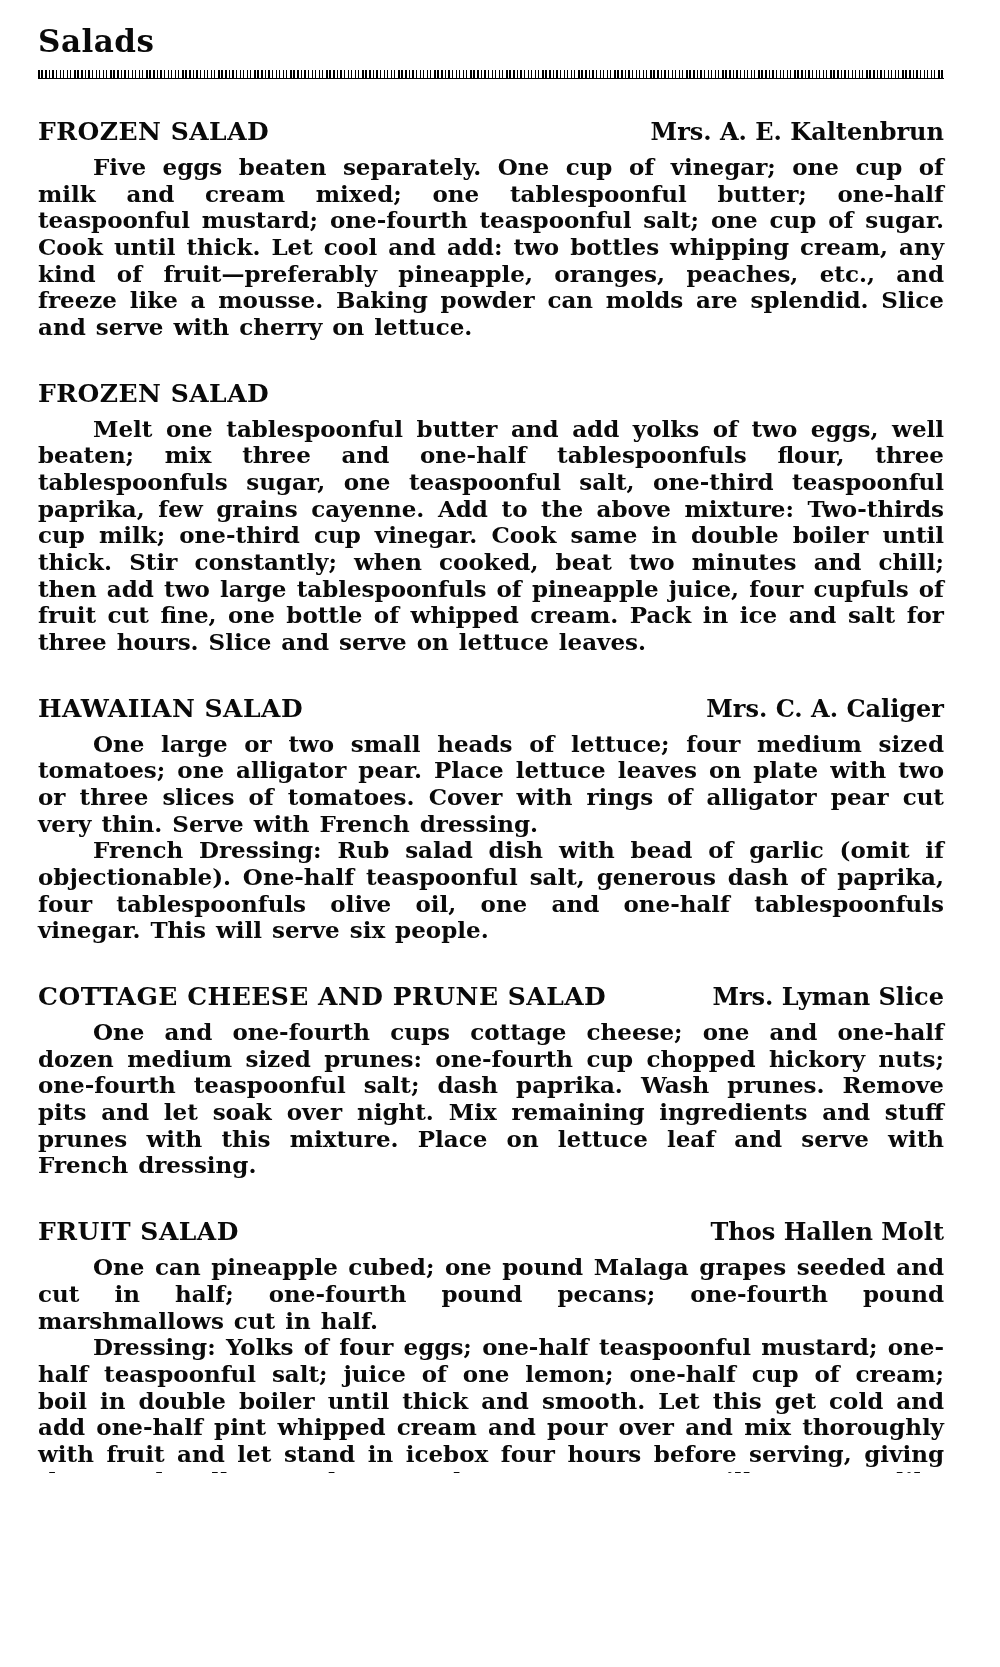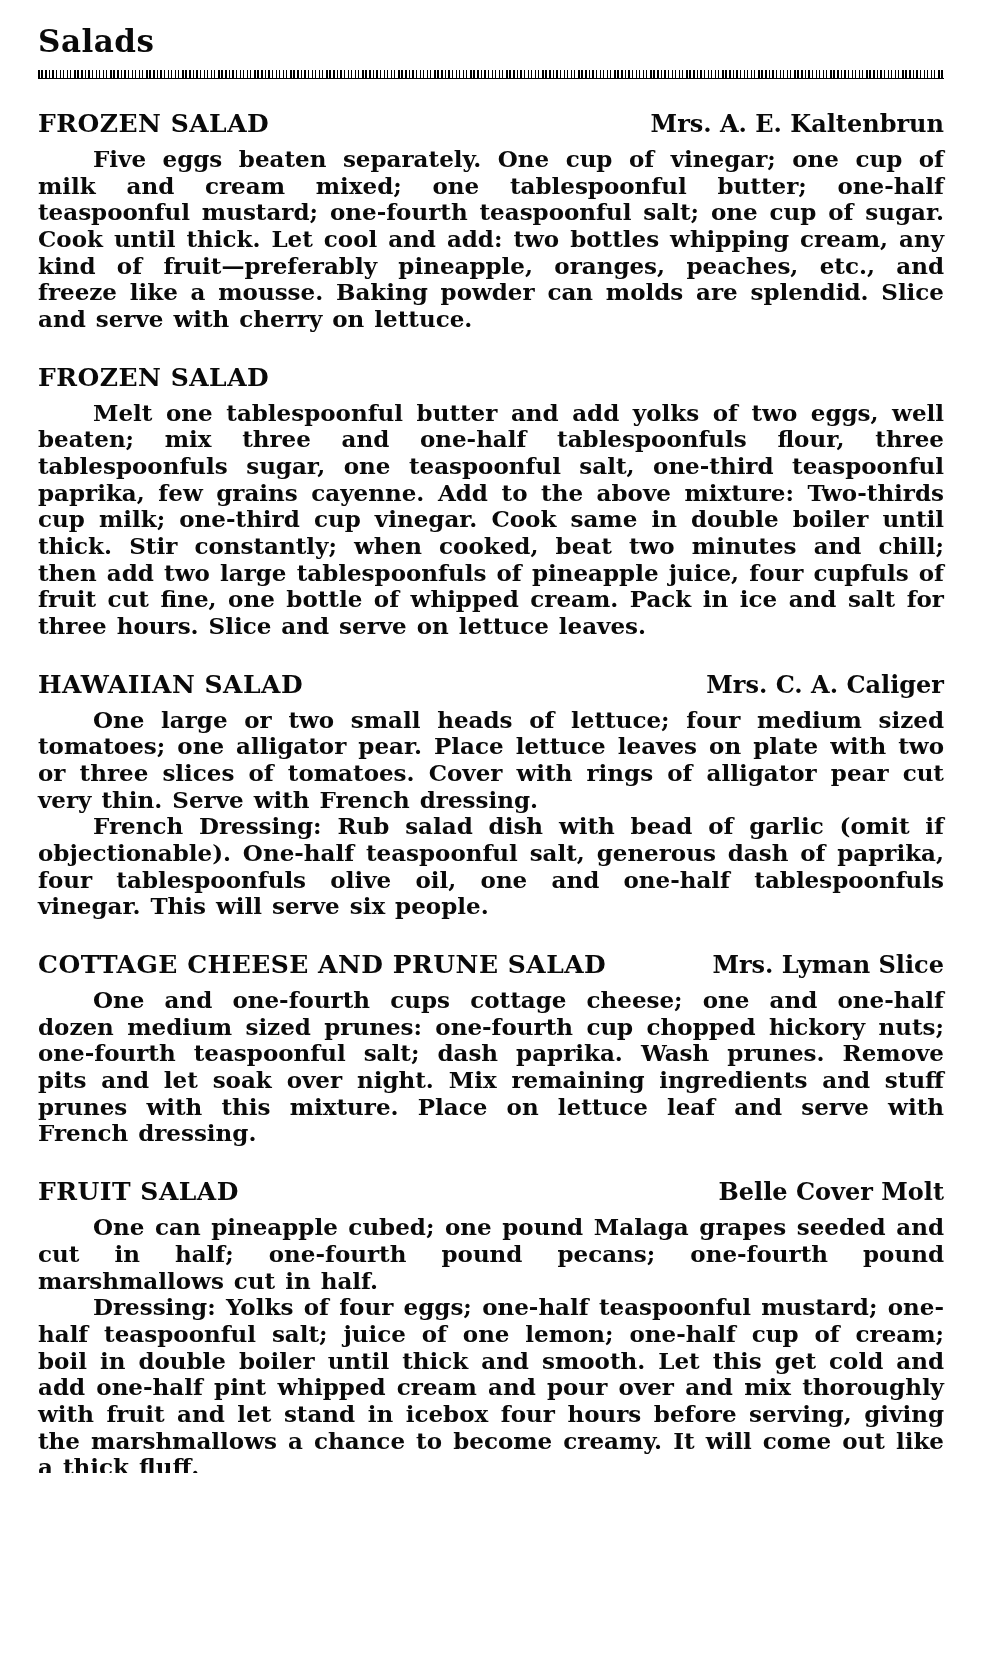--- a/index.html
+++ b/index.html
@@ -31,21 +31,21 @@
     height: 9px;
     background:
       repeating-linear-gradient(90deg,
         #000 0px, #000 1.6px,
         transparent 1.6px, transparent 3.4px,
         #000 3.4px, #000 4.6px,
         transparent 4.6px, transparent 7.2px);
     border-bottom: 1px solid #000;
   }
   .recipe {
-    margin-top: 30px;
+    margin-top: 38px;
   }
   .recipe-header {
     display: flex;
     justify-content: space-between;
     align-items: baseline;
   }
   .recipe-title {
     font-size: 25px;
     font-weight: bold;
     letter-spacing: 0.5px;
@@ -124,21 +124,21 @@
       <span class="recipe-attribution">Mrs. Lyman Slice</span>
     </div>
     <div class="recipe-body">
       <p>One and one-fourth cups cottage cheese; one and one-half dozen medium sized prunes: one-fourth cup chopped hickory nuts; one-fourth teaspoonful salt; dash paprika.  Wash prunes.  Remove pits and let soak over night.  Mix remaining ingredients and stuff prunes with this mixture.  Place on lettuce leaf and serve with French dressing.</p>
     </div>
   </div>
 
   <div class="recipe">
     <div class="recipe-header">
       <span class="recipe-title">FRUIT SALAD</span>
-      <span class="recipe-attribution">Belle Cover Molt</span>
+      <span class="recipe-attribution">Thos Hallen Molt</span>
     </div>
     <div class="recipe-body">
       <p>One can pineapple cubed; one pound Malaga grapes seeded and cut in half; one-fourth pound pecans; one-fourth pound marshmallows cut in half.</p>
       <p>Dressing:  Yolks of four eggs; one-half teaspoonful mustard; one-half teaspoonful salt; juice of one lemon; one-half cup of cream; boil in double boiler until thick and smooth.  Let this get cold and add one-half pint whipped cream and pour over and mix thoroughly with fruit and let stand in icebox four hours before serving, giving the marshmallows a chance to become creamy.  It will come out like a thick fluff.</p>
     </div>
   </div>
 
   <div class="page-number">68</div>
 
 </div>

